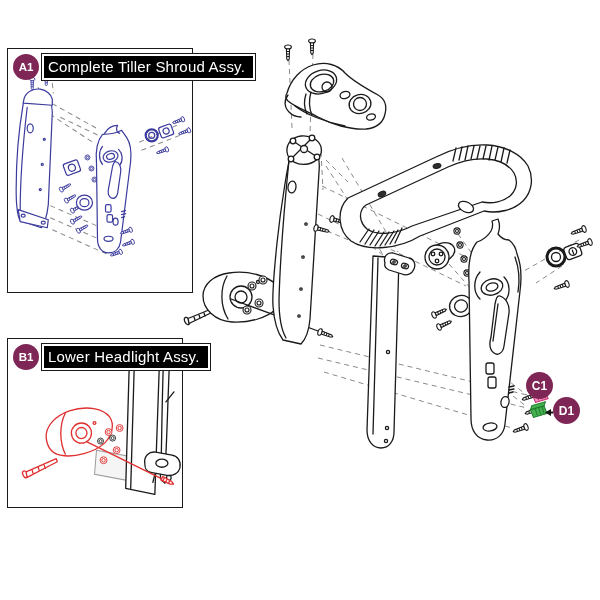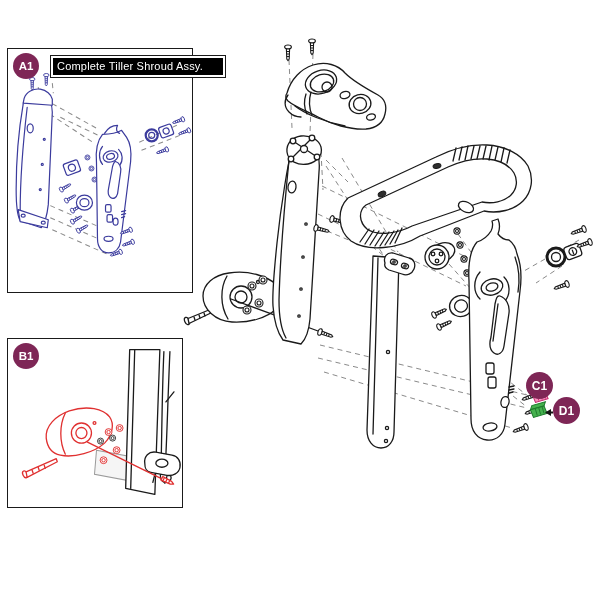--- a/index.html
+++ b/index.html
@@ -19,30 +19,30 @@
   .rf{stroke:var(--red);fill:#fff;stroke-width:1.3;stroke-linejoin:round}
   .lg{stroke:#9a9a9a;fill:#f5f5f5;stroke-width:1}
   .pk{fill:var(--pink);stroke:var(--pink_stroke);stroke-width:1}
   .gn{fill:var(--green);stroke:var(--green_stroke);stroke-width:1}
   .blk{fill:#141414;stroke:none}
   .uk{color:var(--line)} .ub{color:var(--blue)} .ur{color:var(--red)}
 
   
   .inset{position:absolute;background:#fff;border:1.5px solid #1a1a1a;box-sizing:border-box;}
   .inset-art{position:absolute;left:0;top:0;width:100%;height:100%;}
-  .inset-header{position:absolute;left:5px;top:4px;display:flex;align-items:center;gap:11px;}
+  .inset-header{position:absolute;left:5px;top:4px;display:flex;align-items:center;gap:2px;}
 
   .badge{width:26px;height:26px;border-radius:50%;background:var(--badge_bg);
          color:var(--badge_text);display:flex;align-items:center;justify-content:center;
          font-weight:bold;font-size:11.5px;flex:0 0 auto;}
   .badge.floating{position:absolute;width:27px;height:27px;font-size:12px;}
 
   .title-outer{border:1.5px solid #1a1a1a;background:#fff;padding:2px;}
-  .title-inner{background:var(--label_bg);color:var(--label_text);font-size:11px;
-               padding:2px 20px 3px 4px;white-space:nowrap;letter-spacing:.2px;}
+  .title-inner{background:var(--label_bg);color:var(--label_text);font-size:15px;
+               padding:2px 8px 3px 4px;white-space:nowrap;letter-spacing:.2px;}
 </style>
 </head>
 <body>
 
 <div class="canvas">
 
   <svg class="main-art" width="600" height="600" viewBox="0 0 600 600">
     <defs>
       <g id="scr" stroke="currentColor" fill="#fff" stroke-width="1.1">
         <ellipse cx="0" cy="0" rx="2" ry="3.4"></ellipse>
@@ -362,19 +362,22 @@
         <use href="#wash" class="uk" transform="translate(104,88) scale(0.75)"></use>
         <line class="r" x1="79" y1="92" x2="152" y2="128" stroke-width="1.6"></line>
         <g transform="translate(153,128) rotate(26)">
           <path class="rf" d="M0,-2 L10,-1.5 L13,0 L10,1.5 L0,2 Z"></path>
           <path class="r" d="M2,-1.8 L2,1.8 M5,-1.7 L5,1.7 M8,-1.5 L8,1.5"></path>
         </g>
       </g>
     </svg>
     <div class="inset-header">
       <div class="badge">B1</div>
+      <div class="title-outer">
+        <div class="title-inner">Lower Headlight Assy.</div>
+      </div>
     </div>
   </div>
 
   <div class="badge floating" style="left:526px;top:355px;margin-top:17px;">C1</div>
   <div class="badge floating" style="left:553px;top:397px;text-align:right;">D1</div>
 
 </div>
 
 </body></html>

